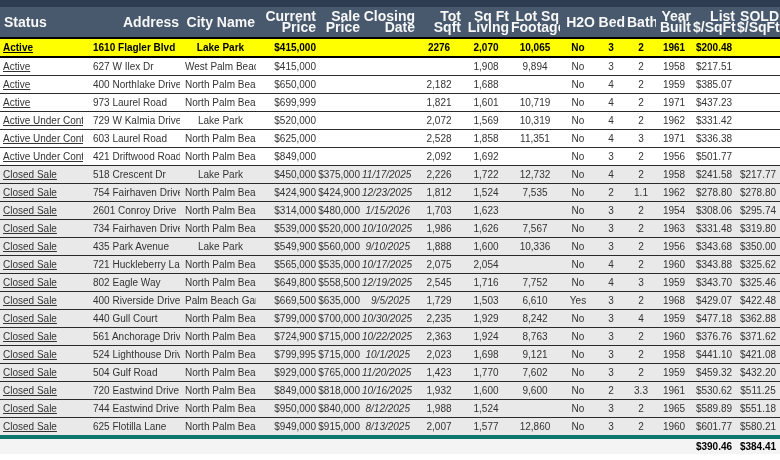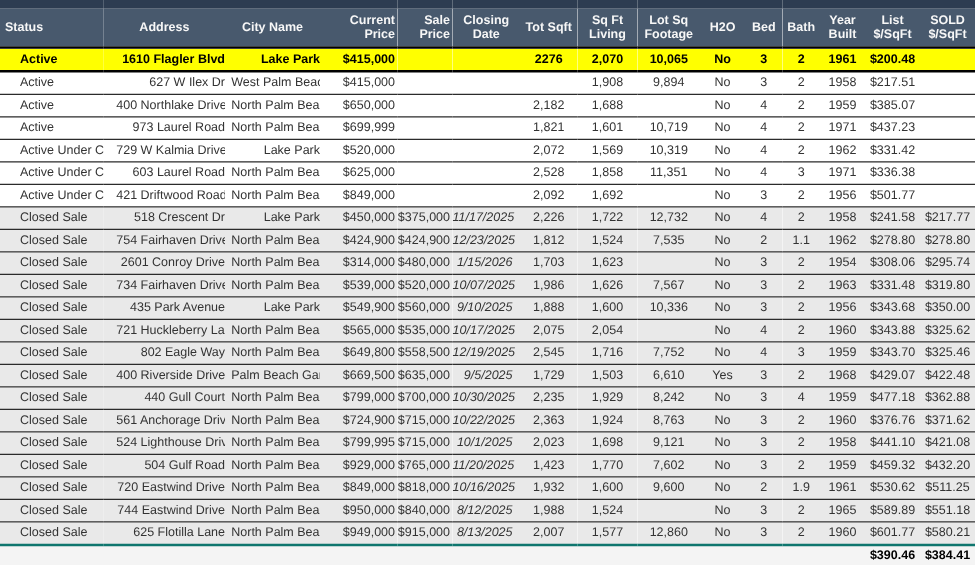--- a/index.html
+++ b/index.html
@@ -9,21 +9,21 @@
     table-layout:fixed;
     width:780px;
     font-family:"Liberation Sans",sans-serif;
     font-size:10px;
     color:#333;
   }
   thead th{
     background:var(--header-bg,#48596d);
     color:#f7f7f7;
     font-weight:bold;
-    font-size:10px;
+    font-size:14px;
     line-height:11px;
     height:30px;
     vertical-align:middle;
     border-top:7px solid var(--top-strip,#2d3c51);
     border-bottom:1px solid #111;
     padding:0 1px;
     overflow:hidden;
   }
   tbody td{
     height:17px;
@@ -37,35 +37,35 @@
   tr.highlight td{
     background:var(--highlight,#ffff00);
     color:#000;
     font-weight:bold;
     border-top:2px solid #000;
     border-bottom:2px solid #000;
   }
   tr.gray td{background:var(--closed-bg,#e9e9e9);}
   tfoot td{
     background:var(--footer-bg,#f4f4f4);
-    border-top:2px solid #0f766e;
+    border-top:4px solid #0f766e;
     height:15px;
     line-height:15px;
     font-weight:bold;
     color:#000;
     text-align:center;
     padding:0;
   }
   
-  thead th{text-align:center;}
+  thead th{text-align:right;}
   thead th:nth-child(1){text-align:left;padding-left:4px;}
   thead th:nth-child(4),thead th:nth-child(5){text-align:right;padding-right:2px;}
-  tbody td:nth-child(1){text-align:left;padding-left:16px;}
-  tbody td:nth-child(2){text-align:right;padding-left:10px;}
-  tbody td:nth-child(3){text-align:right;padding-left:5px;margin-left:38px;}
+  tbody td:nth-child(1){text-align:left;padding-left:3px;text-decoration:underline;}
+  tbody td:nth-child(2){text-align:left;padding-left:10px;}
+  tbody td:nth-child(3){text-align:center;padding-left:5px;margin-left:38px;}
   tbody td:nth-child(4),tbody td:nth-child(5){text-align:right;padding-right:2px;}
   tbody td:nth-child(6){text-align:right;padding-right:6px;font-style:italic;}
   tbody td:nth-child(n+7){text-align:center;}
 </style>
 </head>
 <body>
 
 <div class="sheet">
   <table>
     <colgroup>
@@ -274,21 +274,21 @@
           <td>1954</td>
           <td>$308.06</td>
           <td>$295.74</td>
         </tr>
         <tr class="gray">
           <td>Closed Sale</td>
           <td>734 Fairhaven Drive</td>
           <td>North Palm Beach</td>
           <td>$539,000</td>
           <td>$520,000</td>
-          <td>10/07/2025</td>
+          <td>10/10/2025</td>
           <td>1,986</td>
           <td>1,626</td>
           <td>7,567</td>
           <td>No</td>
           <td>3</td>
           <td>2</td>
           <td>1963</td>
           <td>$331.48</td>
           <td>$319.80</td>
         </tr>
@@ -433,21 +433,21 @@
           <td>720 Eastwind Drive</td>
           <td>North Palm Beach</td>
           <td>$849,000</td>
           <td>$818,000</td>
           <td>10/16/2025</td>
           <td>1,932</td>
           <td>1,600</td>
           <td>9,600</td>
           <td>No</td>
           <td>2</td>
-          <td>1.9</td>
+          <td>3.3</td>
           <td>1961</td>
           <td>$530.62</td>
           <td>$511.25</td>
         </tr>
         <tr class="gray">
           <td>Closed Sale</td>
           <td>744 Eastwind Drive</td>
           <td>North Palm Beach</td>
           <td>$950,000</td>
           <td>$840,000</td>

